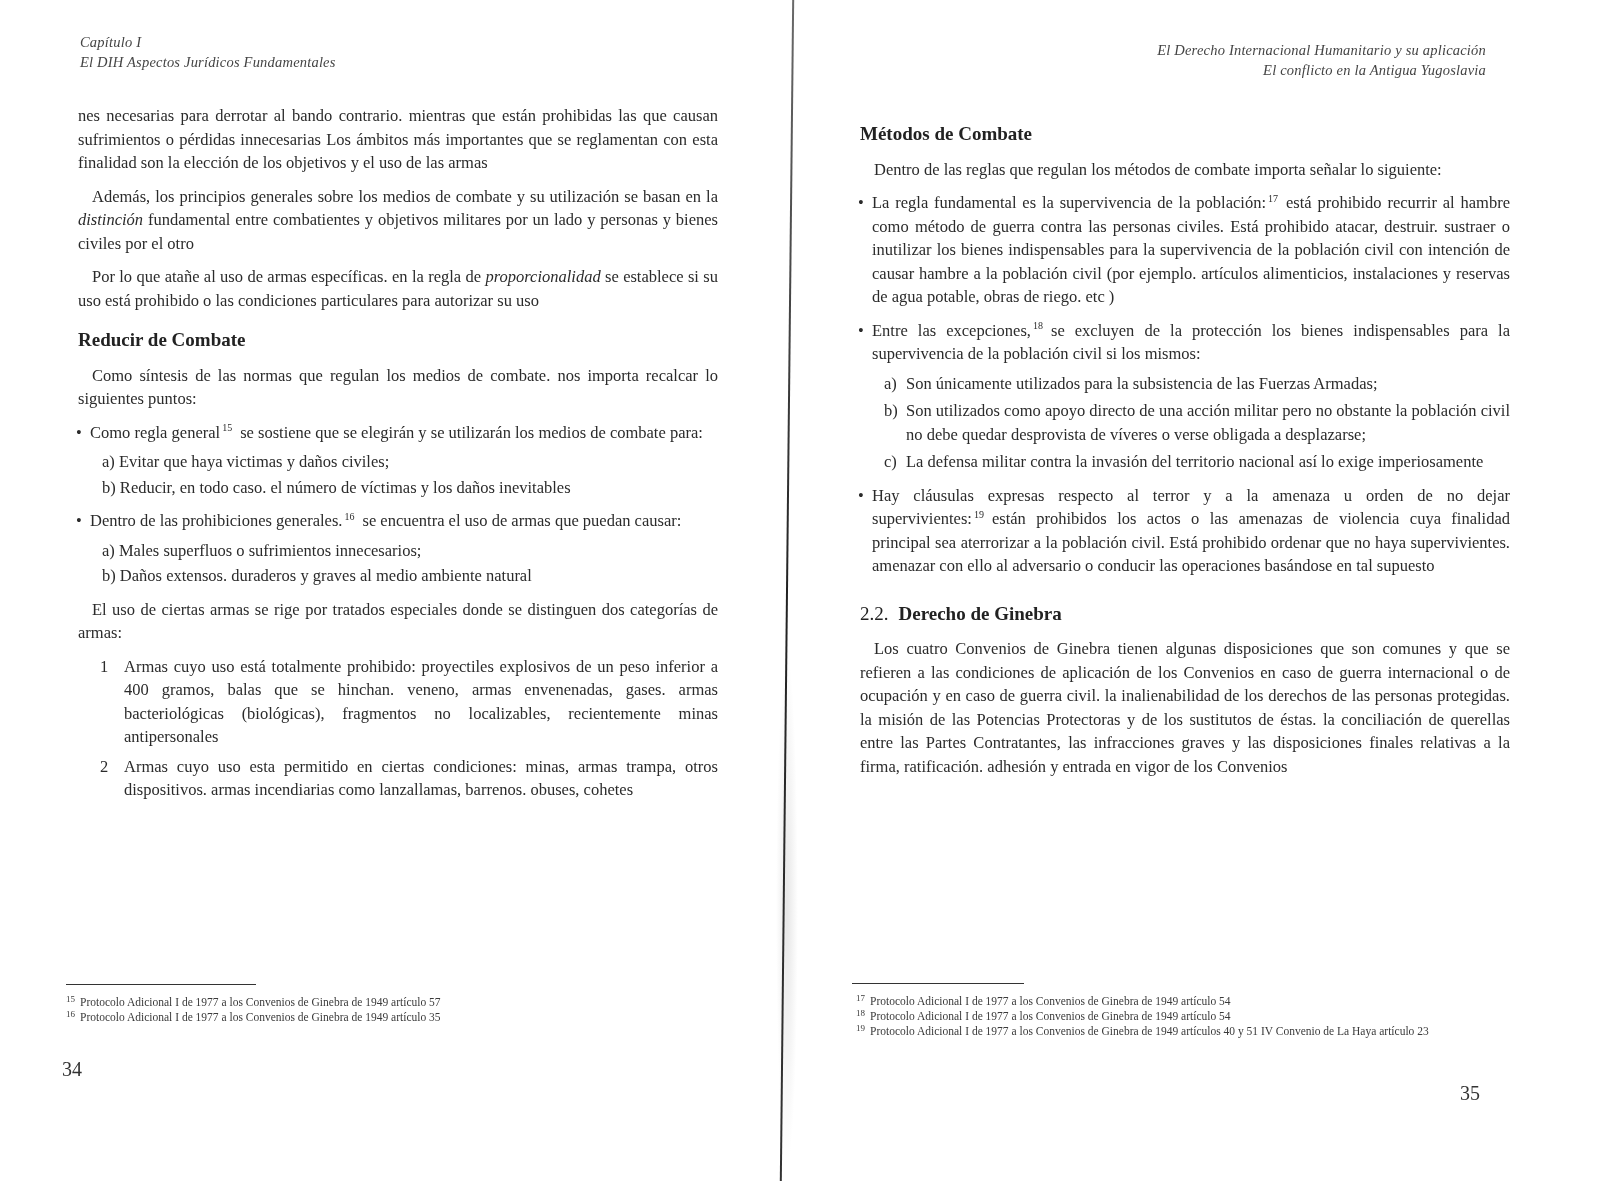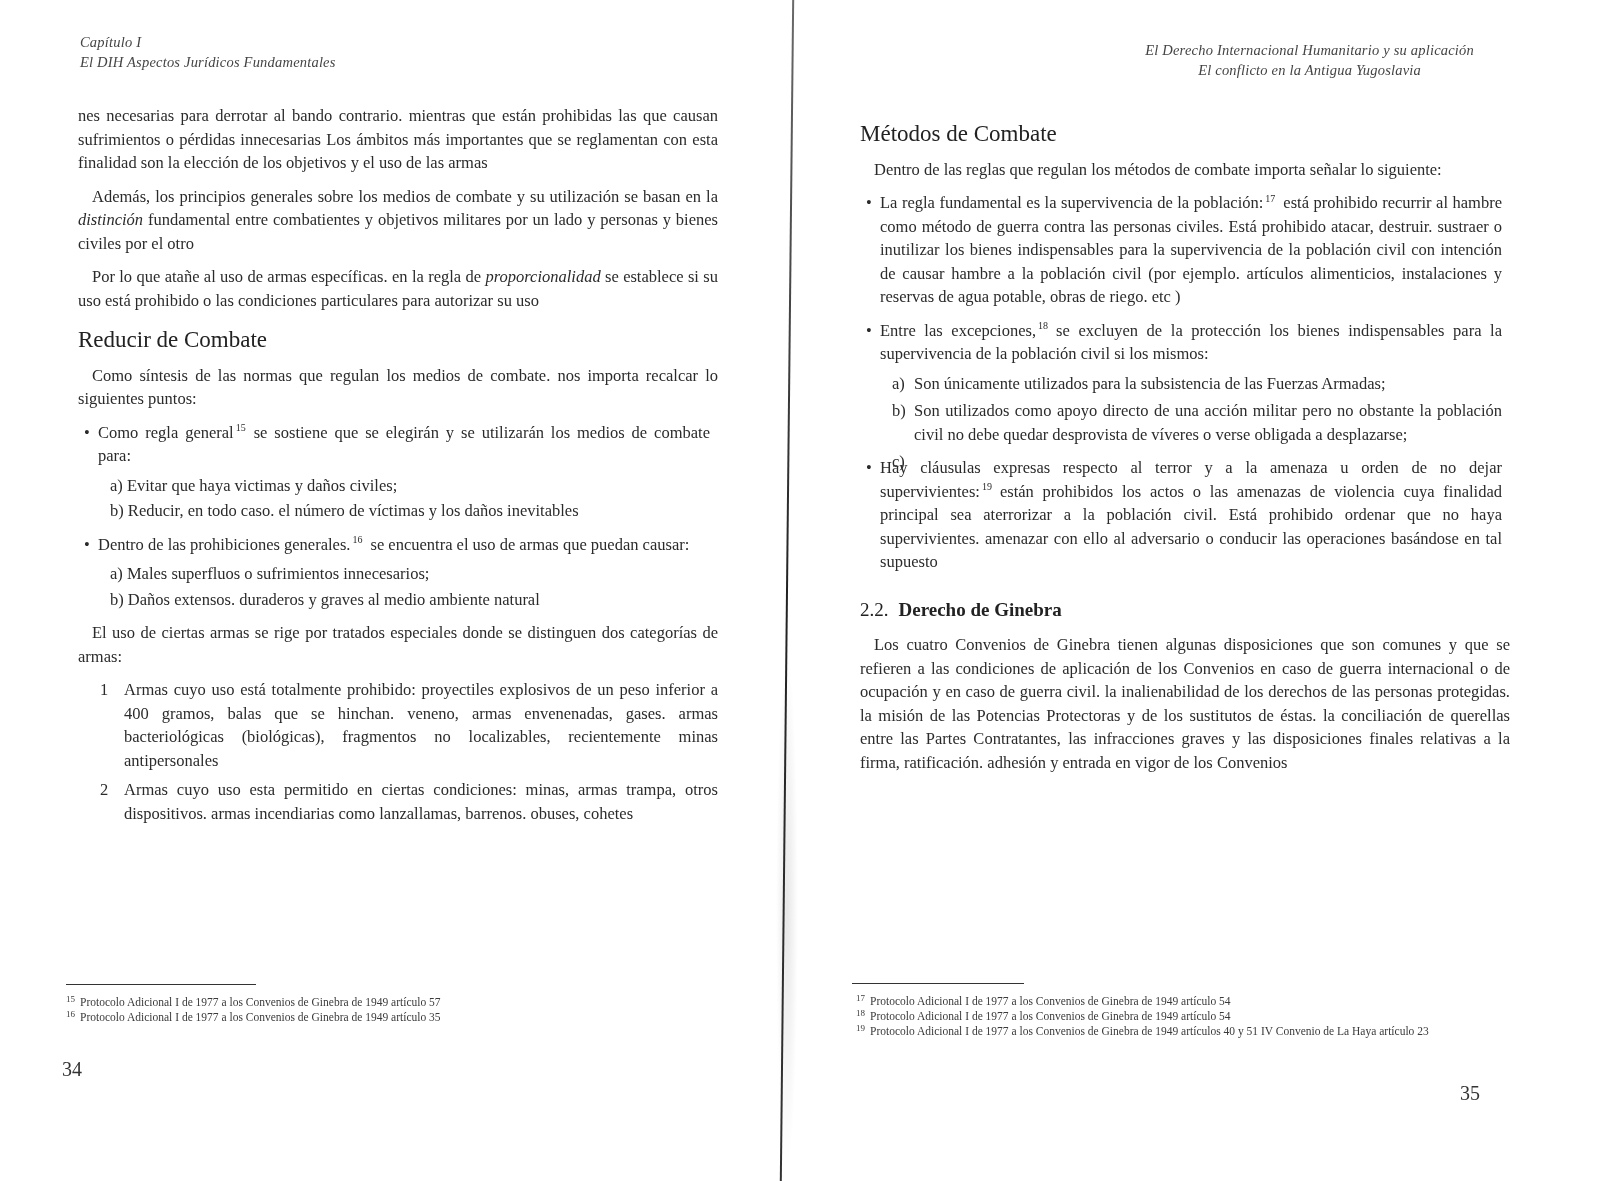--- a/index.html
+++ b/index.html
@@ -18,31 +18,31 @@
   }
   .spine-shadow {
     position: absolute; left: 776px; top: 650px; width: 22px; height: 520px;
     background: radial-gradient(ellipse at center, rgba(120,120,120,0.18), rgba(255,255,255,0) 70%);
   }
   .running-head {
     position: absolute; font-style: italic; font-size: 14.5px; line-height: 20px;
     color: #444; letter-spacing: 0.2px;
   }
   .rh-left { left: 80px; top: 32px; }
-  .rh-right { right: 126px; top: 40px; text-align: center; }
+  .rh-right { right: 114px; top: 40px; text-align: right; }
   .body-text { position: absolute; font-size: 16.5px; line-height: 23.5px; color: #2b2b2b; }
   .left-body { left: 78px; top: 104px; width: 640px; }
   .right-body { left: 68px; top: 106px; width: 650px; }
   p { margin: 0 0 10px 0; text-align: justify; }
   p.indent { text-indent: 14px; }
-  h3 { font-size: 23px; font-weight: normal; margin: 16px 0 12px 0; color: #222; }
+  h3 { font-size: 19px; font-weight: bold; margin: 16px 0 12px 0; color: #222; }
   h2 { font-size: 19px; font-weight: bold; margin: 24px 0 12px 0; color: #222; }
   h2 .num { font-weight: normal; margin-right: 10px; }
   sup { font-size: 10px; vertical-align: super; line-height: 0; margin-left: 2px; margin-right: 8px; }
-  ul.bullets { list-style: none; margin: 8px; padding: 0; }
+  ul.bullets { list-style: none; margin: 0; padding: 0; }
   ul.bullets > li { position: relative; padding-left: 12px; margin-bottom: 10px; text-align: justify; }
   ul.bullets > li::before { content: "\2022"; position: absolute; left: -2px; top: 0; }
   ol.alpha { list-style: none; margin: 6px 0 8px 0; padding: 0 0 0 12px; }
   ol.alpha > li { position: relative; padding-left: 0; margin-bottom: 2px; text-align: justify; }
   .right-body ol.alpha > li { padding-left: 22px; margin-bottom: 4px; }
   .right-body ol.alpha > li .mk { position: absolute; left: 0; }
   ol.num { list-style: none; margin: 8px 0 0 0; padding: 0 0 0 22px; }
   ol.num > li { position: relative; padding-left: 24px; margin-bottom: 6px; text-align: justify; }
   ol.num > li .mk { position: absolute; left: 0; }
   em { font-style: italic; }
@@ -121,21 +121,21 @@
 
     <ul class="bullets">
       <li>
         <span>La regla fundamental es la supervivencia de la población:</span><sup>17</sup><span>está prohibido recurrir al hambre como método de guerra contra las personas civiles. Está prohibido atacar, destruir. sustraer o inutilizar los bienes indispensables para la supervivencia de la población civil con intención de causar hambre a la población civil (por ejemplo. artículos alimenticios, instalaciones y reservas de agua potable, obras de riego. etc )</span>
       </li>
       <li>
         <span>Entre las excepciones,</span><sup>18</sup><span>se excluyen de la protección los bienes indispensables para la supervivencia de la población civil si los mismos:</span>
         <ol class="alpha">
           <li><span class="mk">a)</span><span>Son únicamente utilizados para la subsistencia de las Fuerzas Armadas;</span></li>
           <li><span class="mk">b)</span><span>Son utilizados como apoyo directo de una acción militar pero no obstante la población civil no debe quedar desprovista de víveres o verse obligada a desplazarse;</span></li>
-          <li><span class="mk">c)</span></li>
+          <li><span class="mk">c)</span><span>La defensa militar contra la invasión del territorio nacional así lo exige imperiosamente</span></li>
         </ol>
       </li>
       <li>
         <span>Hay cláusulas expresas respecto al terror y a la amenaza u orden de no dejar supervivientes:</span><sup>19</sup><span>están prohibidos los actos o las amenazas de violencia cuya finalidad principal sea aterrorizar a la población civil. Está prohibido ordenar que no haya supervivientes. amenazar con ello al adversario o conducir las operaciones basándose en tal supuesto</span>
       </li>
     </ul>
 
     <h2><span class="num">2.2.</span><span>Derecho de Ginebra</span></h2>
     <p class="indent">Los cuatro Convenios de Ginebra tienen algunas disposiciones que son comunes y que se refieren a las condiciones de aplicación de los Convenios en caso de guerra internacional o de ocupación y en caso de guerra civil. la inalienabilidad de los derechos de las personas protegidas. la misión de las Potencias Protectoras y de los sustitutos de éstas. la conciliación de querellas entre las Partes Contratantes, las infracciones graves y las disposiciones finales relativas a la firma, ratificación. adhesión y entrada en vigor de los Convenios</p>
   </div>

